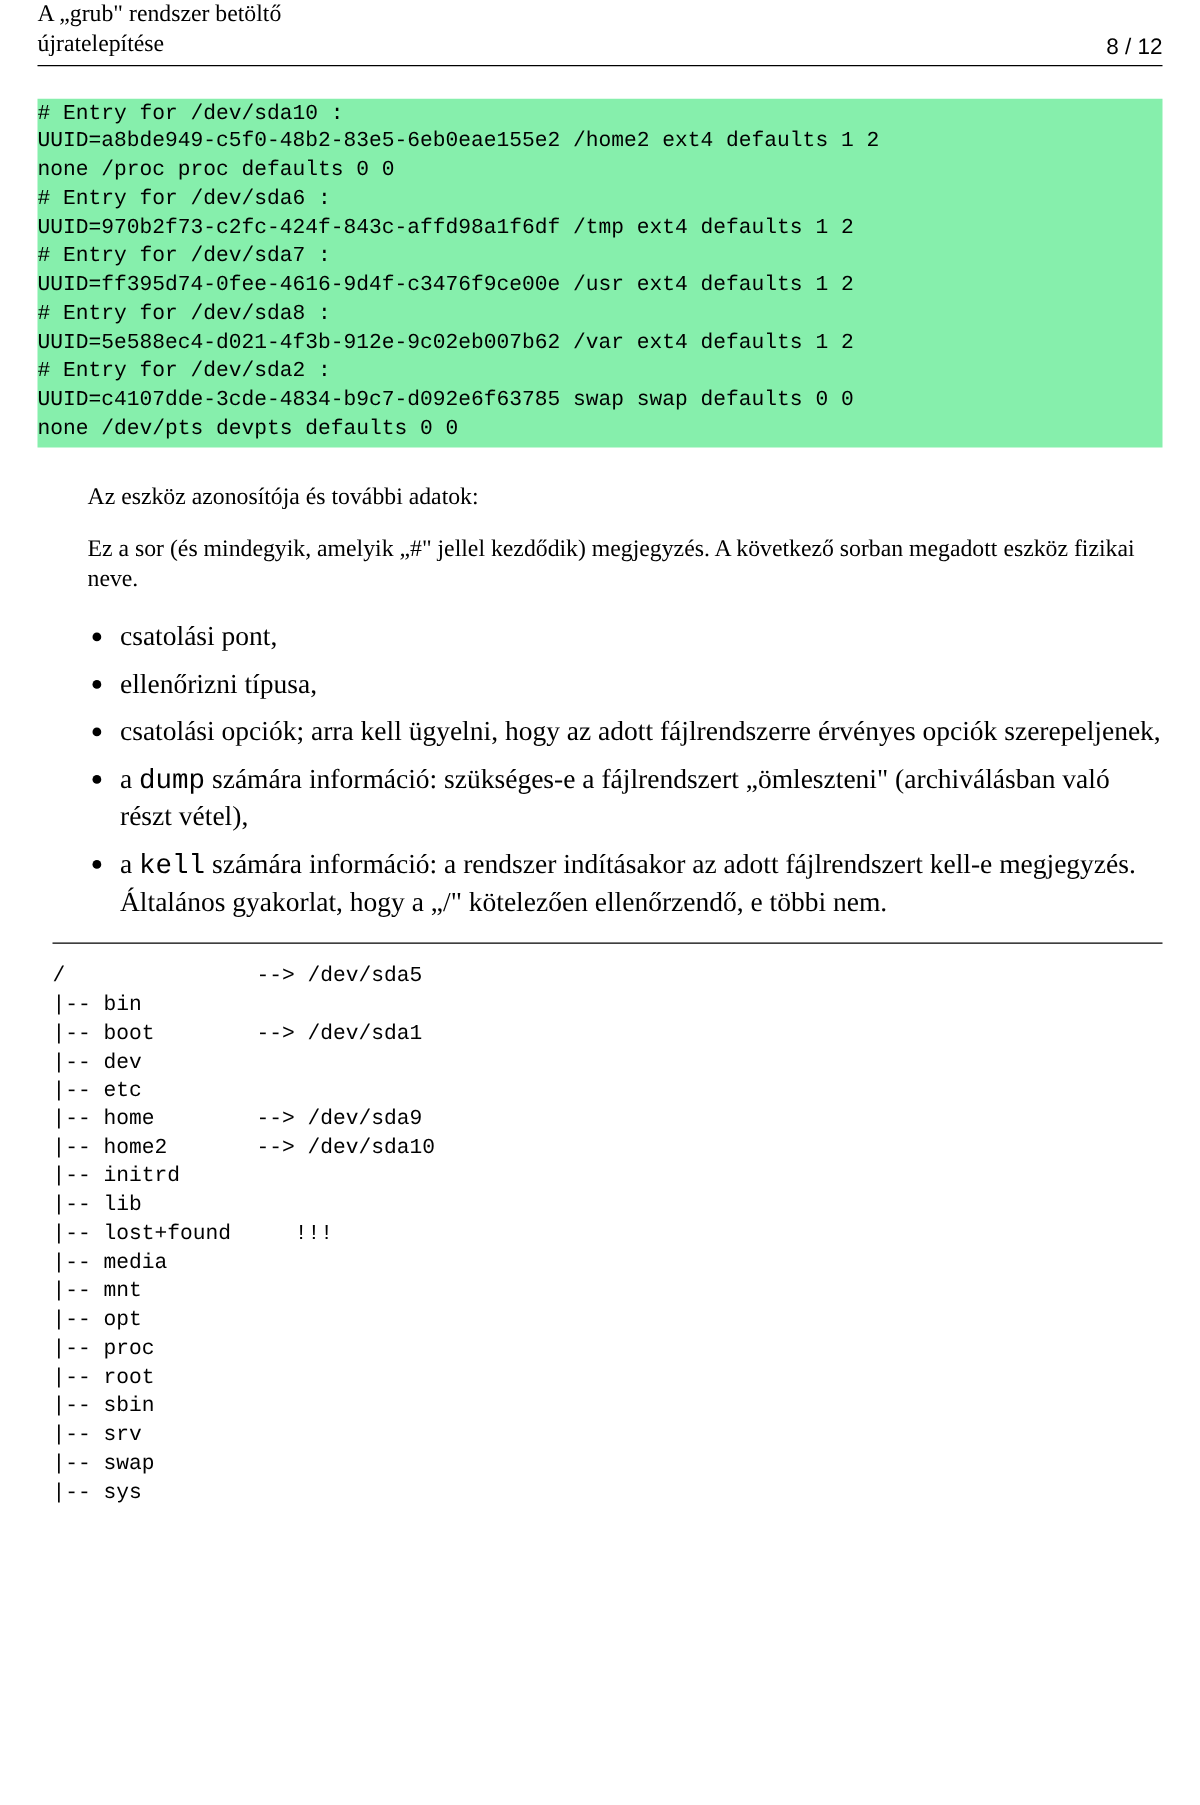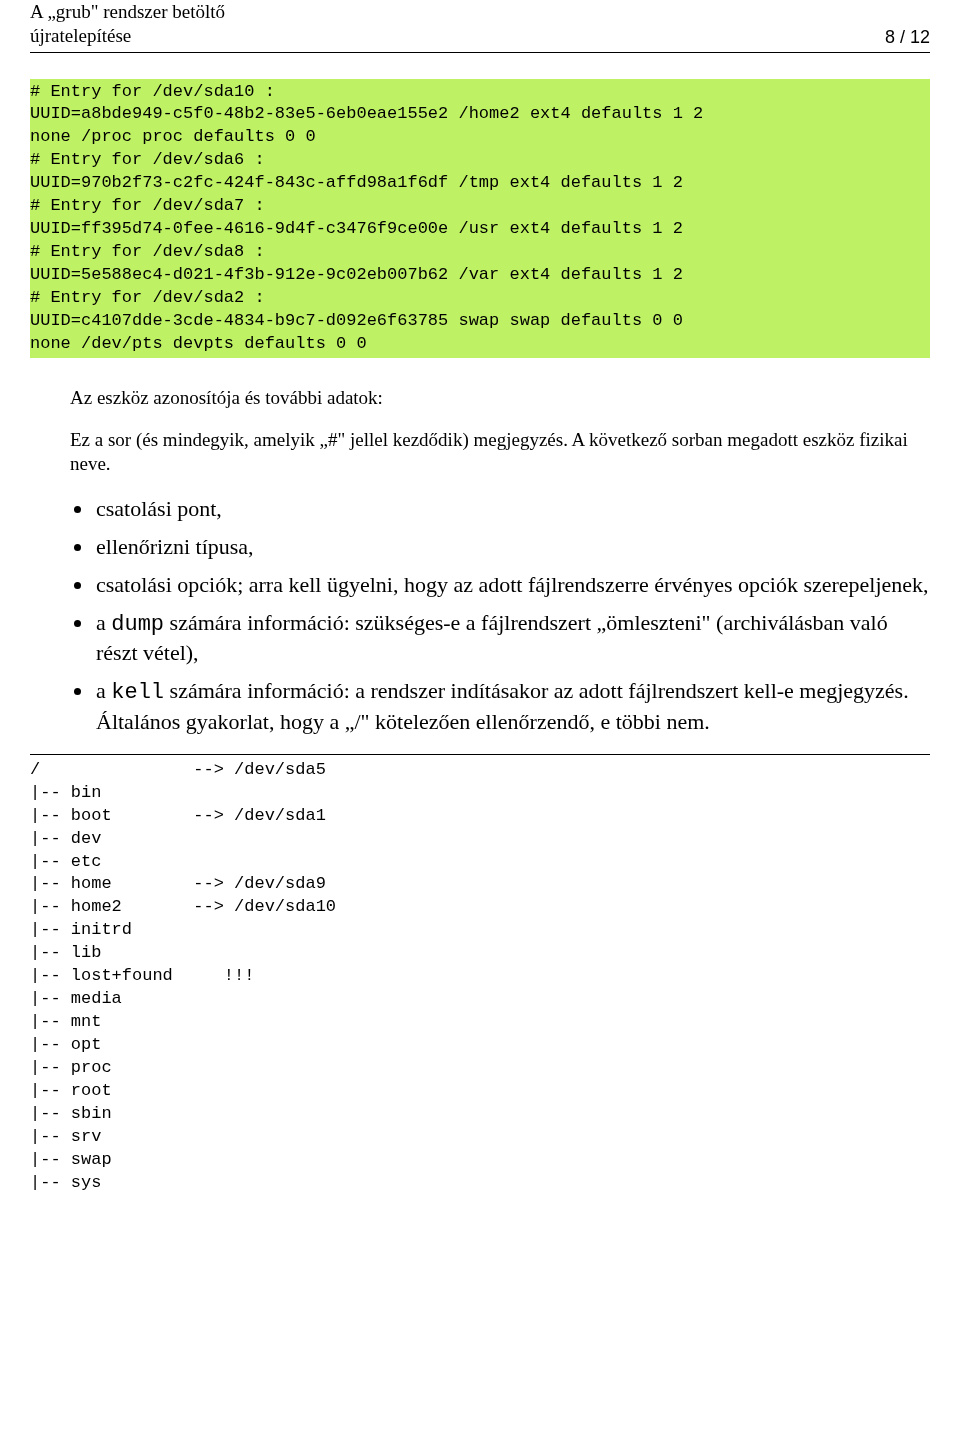--- a/index.html
+++ b/index.html
@@ -24,21 +24,21 @@
   }
   .header-title {
     font-size: 19px;
     line-height: 1.25;
   }
   .header-page {
     font-size: 18px;
     font-family: Arial, Helvetica, sans-serif;
   }
   .code-block {
-    background: #bef264;
+    background: #86efac;
     font-family: "Courier New", Courier, monospace;
     font-size: 17px;
     line-height: 1.35;
     padding: 2px 0 2px 0;
     white-space: pre;
     margin-bottom: 28px;
   }
   .body-text {
     font-size: 19px;
     line-height: 1.28;
@@ -60,21 +60,22 @@
   .mono {
     font-family: "Courier New", Courier, monospace;
   }
   .tree-block {
     font-family: "Courier New", Courier, monospace;
     font-size: 17px;
     line-height: 1.35;
     white-space: pre;
     margin-top: 6px;
     border-top: 1px solid #000;
-    padding-top: 4px;
+    padding-top: 16px;
+    margin-left: 12px;
   }
 </style>
 </head>
 <body>
 
 <div class="page">
 
   <div class="header">
     <div class="header-title">
       <span>A „grub" rendszer betöltő</span><br>

